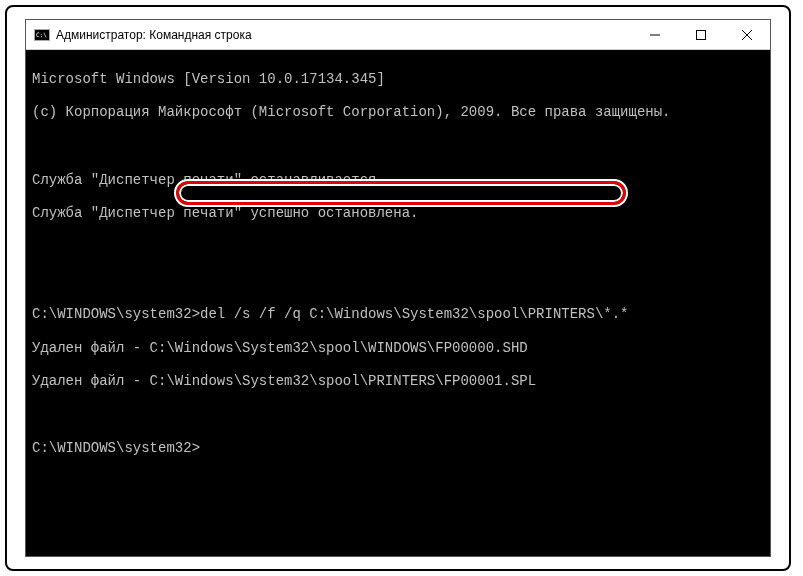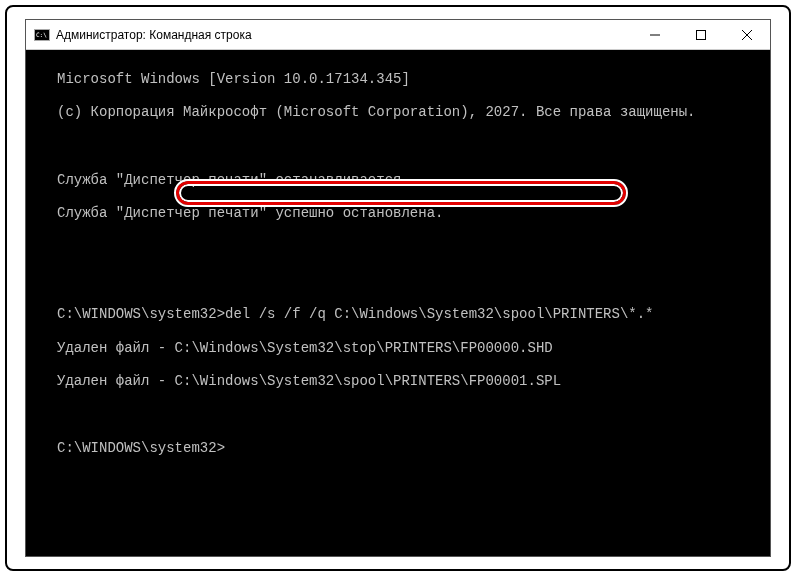--- a/index.html
+++ b/index.html
@@ -92,21 +92,21 @@
     .highlight-box {
       position: absolute;
       border: 3px solid #e20000;
       border-radius: 14px;
       outline: 2px solid #fff;
       outline-offset: 0px;
       box-shadow: 0 0 0 2px #fff inset;
       pointer-events: none;
       background: transparent;
     }
-    .line { display: block; min-height: 16.8px; margin-left: 25px; }
+    .line { display: block; min-height: 16.8px; }
   </style>
 </head>
 <body>
 
 <div class="outer-border">
   <div class="window">
     <div class="titlebar">
       <div class="titlebar-icon"></div>
       <div class="titlebar-text">Администратор: Командная строка</div>
       <div class="window-controls">
@@ -123,27 +123,27 @@
         <div class="win-btn">
           <svg width="10" height="10">
               <line x1="0" y1="0" x2="10" y2="10" stroke="#000" stroke-width="1"></line>
               <line x1="10" y1="0" x2="0" y2="10" stroke="#000" stroke-width="1"></line>
             </svg>
         </div>
       </div>
     </div>
     <div class="terminal">
 <span class="line">Microsoft Windows [Version 10.0.17134.345]</span>
-<span class="line">(c) Корпорация Майкрософт (Microsoft Corporation), 2027. Все права защищены.</span>
+<span class="line">(c) Корпорация Майкрософт (Microsoft Corporation), 2009. Все права защищены.</span>
 <span class="line"></span>
 <span class="line">Служба "Диспетчер печати" останавливается.</span>
 <span class="line">Служба "Диспетчер печати" успешно остановлена.</span>
 <span class="line"></span>
 <span class="line"></span>
 <span class="line">C:\WINDOWS\system32&gt;del /s /f /q C:\Windows\System32\spool\PRINTERS\*.*</span>
-<span class="line">Удален файл - C:\Windows\System32\stop\PRINTERS\FP00000.SHD</span>
+<span class="line">Удален файл - C:\Windows\System32\spool\WINDOWS\FP00000.SHD</span>
 <span class="line">Удален файл - C:\Windows\System32\spool\PRINTERS\FP00001.SPL</span>
 <span class="line"></span>
 <span class="line">C:\WINDOWS\system32&gt;</span>
       <div class="highlight-box" style="top:131px; left:150px; width:450px; height:24px;"></div>
     </div>
   </div>
 </div>
 
 </body></html>

